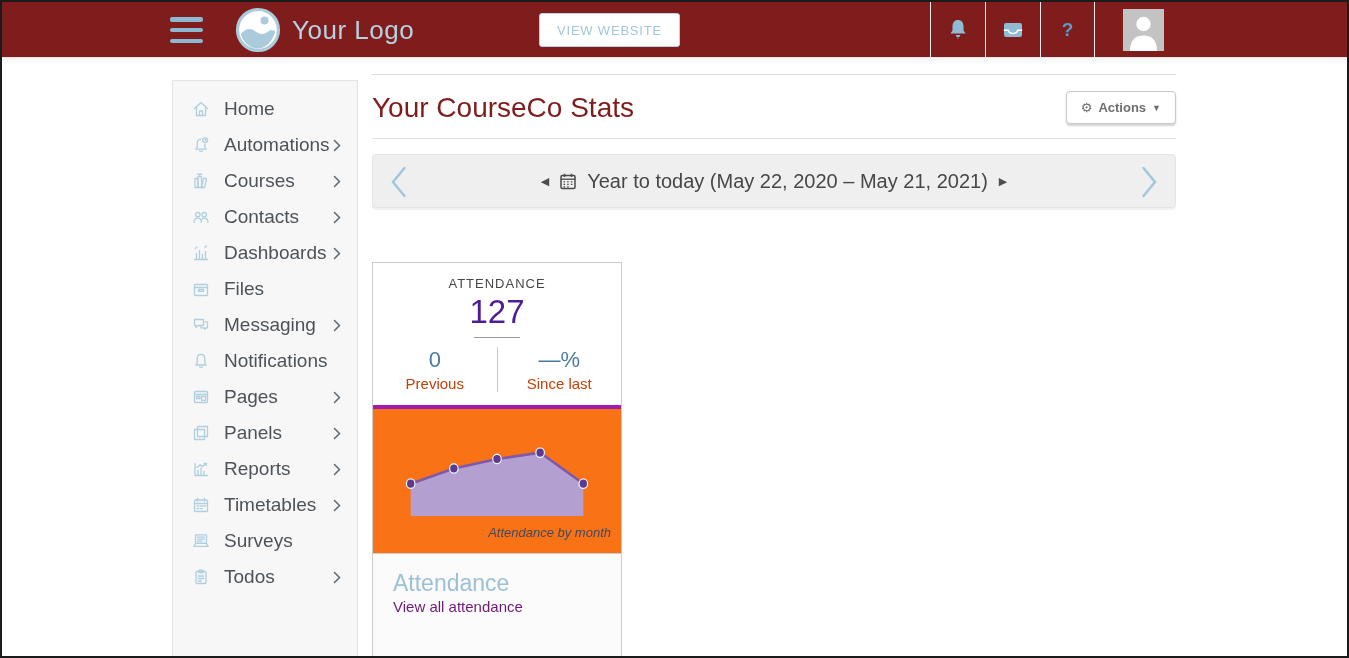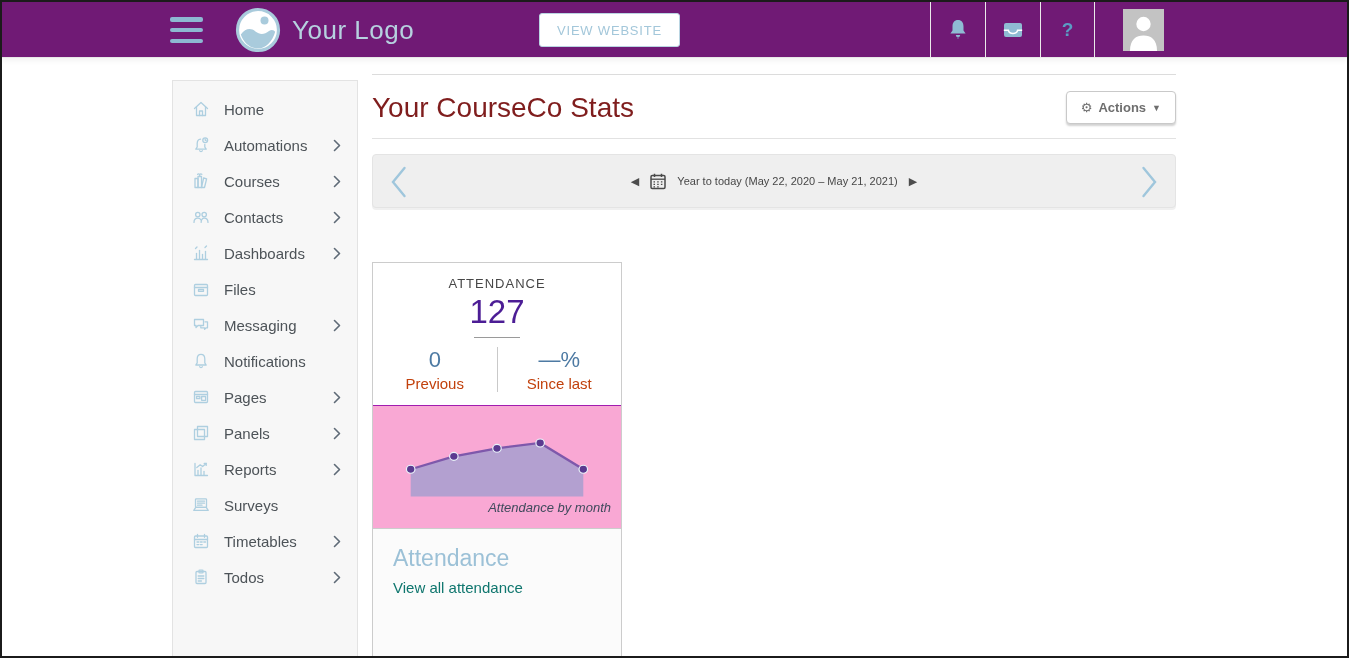--- a/index.html
+++ b/index.html
@@ -1,20 +1,20 @@
 <!DOCTYPE html>
 <html><head>
 <meta charset="utf-8">
 <style>
   * { margin:0; padding:0; box-sizing:border-box; }
   html,body { width:1349px; height:658px; font-family:"Liberation Sans","DejaVu Sans",sans-serif; background:#fff; }
   .page { position:relative; width:1349px; height:658px; background:#fff; border:2px solid #1b1b1b; overflow:hidden; }
 
   
-  .header { position:absolute; top:0; left:0; right:0; height:56px; background:#701a75;
+  .header { position:absolute; top:0; left:0; right:0; height:56px; background:#7f1d1d;
             border-bottom:1px solid #e7e7e7; box-shadow:0 3px 5px rgba(0,0,0,0.05); z-index:5; }
   .hamburger { position:absolute; left:168px; top:15px; width:33px; height:26px; cursor:pointer;
                display:flex; flex-direction:column; justify-content:space-between; }
   .hamburger span { display:block; height:4.5px; border-radius:2px; background:#8db8d2; }
   .logo-wrap { position:absolute; left:233px; top:4px; height:48px; display:flex; align-items:center; }
   .logo-text { margin-left:11px; font-size:26px; color:#b6d1df; letter-spacing:0.5px; }
   .view-website { position:absolute; left:537px; top:11px; height:34px; padding:0 17px;
                   background:#fff; border:1px solid #bad5e2; border-radius:3px;
                   font-size:13px; letter-spacing:0.8px; color:#a3c7da; cursor:pointer;
                   font-family:inherit; }
@@ -23,21 +23,21 @@
   .hr-cell.last { border-right:1px solid #eaeaea; }
   .help-glyph { font-size:19px; font-weight:bold; color:#5b9cc4; }
   .avatar-cell { display:flex; align-items:center; padding-left:28px; }
 
   
   .sidebar { position:absolute; left:170px; top:78px; bottom:-2px; width:186px;
              background:#f7f7f7; border:1px solid #e3e3e3; padding-top:10px; }
   .side-item { height:36px; display:flex; align-items:center; padding:0 16px 0 18px; cursor:pointer; }
   .side-icon { width:20px; height:20px; margin-right:13px; color:#aecfe0; flex:0 0 auto; }
   .side-icon svg { width:20px; height:20px; display:block; }
-  .side-label { flex:1; font-size:15px; color:#4d5358; }
+  .side-label { flex:1; font-size:19px; color:#4d5358; }
   .side-caret { color:#5f6b77; display:flex; }
 
   
   .main { position:absolute; left:370px; top:56px; width:804px; }
   .page-title { padding-top:18px; font-size:25px; font-weight:bold; color:#87b0c9; line-height:28px; }
   .hr1 { border:none; border-top:1px solid #dcdcdc; margin-top:16px; }
   .section-head { margin-top:14px; height:37px; display:flex; align-items:center; justify-content:space-between; }
   .section-title { font-size:28px; font-weight:normal; color:#7f1d1d; }
   .actions-btn { display:flex; align-items:center; gap:6px; background:#fff; border:1px solid #c9c9c9;
                  border-radius:4px; padding:8px 14px; font-size:13px; font-weight:bold; color:#6e6e6e;
@@ -46,41 +46,41 @@
   .caret-down { font-size:9px; color:#6e6e6e; }
   .hr2 { border:none; border-top:1px solid #e2e2e2; margin-top:12px; }
 
   .date-bar { position:relative; margin-top:15px; height:54px; background:#efefef;
               border:1px solid #e4e4e4; border-radius:4px; box-shadow:0 2px 0 rgba(0,0,0,0.06);
               display:flex; align-items:center; justify-content:center; }
   .nav-chevron { position:absolute; top:11px; cursor:pointer; display:flex; }
   .nav-chevron.left { left:17px; } .nav-chevron.right { right:17px; }
   .date-center { display:flex; align-items:center; gap:11px; }
   .tri { font-size:11px; color:#4d4d4d; cursor:pointer; line-height:1; }
-  .date-label { font-size:11px; color:#474747; }
+  .date-label { font-size:20px; color:#474747; }
   .cal-icon { display:flex; }
 
   
   .stat-card { margin-top:54px; width:250px; border:1px solid #cccccc; background:#fff; }
   .card-top { padding-top:13px; text-align:center; }
   .card-title { font-size:13px; letter-spacing:1px; color:#474747; }
   .card-value { margin-top:2px; font-size:33px; color:#4c1d95; line-height:38px; }
   .value-underline { border:none; border-top:1px solid #9a9a9a; width:46px; margin:6px auto 9px; }
   .card-stats { display:flex; align-items:stretch; padding-bottom:13px; }
   .cs-col { flex:1; text-align:center; }
   .cs-num { font-size:22px; color:#4d7aa3; line-height:26px; }
   .cs-lbl { font-size:15px; color:#c2410c; margin-top:2px; }
   .cs-div { width:1px; background:#c9c9c9; }
-  .card-chart { position:relative; height:124px; background:#f9a8d4;
-                border-top:1px solid #a21caf; border-bottom:1px solid #cccccc; }
+  .card-chart { position:relative; height:149px; background:#f97316;
+                border-top:4px solid #a21caf; border-bottom:1px solid #cccccc; }
   .card-chart svg { position:absolute; inset:0; width:100%; height:100%; }
   .chart-caption { position:absolute; right:10px; bottom:13px; font-size:13px; font-style:italic; color:#3f4a5c; }
   .card-footer { background:#fbfbfb; padding:16px 20px; height:130px; }
   .footer-title { font-size:23px; color:#9cc1d7; }
-  .footer-link { display:inline-block; margin-top:7px; font-size:15px; color:#0f766e; text-decoration:none; cursor:pointer; }
+  .footer-link { display:inline-block; margin-top:1px; font-size:15px; color:#701a75; text-decoration:none; cursor:pointer; }
 </style>
 </head>
 <body>
 
 <div class="page">
 
   <div class="header">
     <div class="hamburger">
       <span></span>
         <span></span>
@@ -288,41 +288,41 @@
           <span class="side-label">Reports</span>
           <span class="side-caret">
             <svg width="8" height="13" viewBox="0 0 8 13">
               <path d="M1.5 1.5 L6.5 6.5 L1.5 11.5" fill="none" stroke="#5f6b77" stroke-width="1.6" stroke-linecap="round" stroke-linejoin="round"></path>
             </svg>
           </span>
         </div>
         <div class="side-item">
           <span class="side-icon">
             <svg viewBox="0 0 20 20">
+              <rect x="3.5" y="5" width="13" height="11.5" rx="1" fill="none" stroke="currentColor" stroke-width="1.3" stroke-linecap="round" stroke-linejoin="round"></rect>
+              <path d="M6.5 3.3 V6.3 M13.5 3.3 V6.3 M3.5 8.5 H16.5" fill="none" stroke="currentColor" stroke-width="1.3" stroke-linecap="round" stroke-linejoin="round"></path>
+              <path d="M6 11 H7.8 M9.4 11 H11.2 M12.8 11 H14.6 M6 13.6 H7.8 M9.4 13.6 H11.2" fill="none" stroke="currentColor" stroke-width="1.3" stroke-linecap="round" stroke-linejoin="round"></path>
+            </svg>
+          </span>
+          <span class="side-label">Timetables</span>
+          <span class="side-caret">
+            <svg width="8" height="13" viewBox="0 0 8 13">
+              <path d="M1.5 1.5 L6.5 6.5 L1.5 11.5" fill="none" stroke="#5f6b77" stroke-width="1.6" stroke-linecap="round" stroke-linejoin="round"></path>
+            </svg>
+          </span>
+        </div>
+        <div class="side-item">
+          <span class="side-icon">
+            <svg viewBox="0 0 20 20">
               <rect x="4.5" y="3.8" width="11" height="8.6" rx="0.8" fill="none" stroke="currentColor" stroke-width="1.3" stroke-linecap="round" stroke-linejoin="round"></rect>
               <path d="M6.5 6.2 H13.5 M6.5 8.2 H13.5 M6.5 10.2 H11" fill="none" stroke="currentColor" stroke-width="1.3" stroke-linecap="round" stroke-linejoin="round"></path>
               <path d="M2.8 15.4 H17.2 L15.3 12.4 H4.7 Z" fill="none" stroke="currentColor" stroke-width="1.3" stroke-linecap="round" stroke-linejoin="round"></path>
             </svg>
           </span>
           <span class="side-label">Surveys</span>
-        </div>
-        <div class="side-item">
-          <span class="side-icon">
-            <svg viewBox="0 0 20 20">
-              <rect x="3.5" y="5" width="13" height="11.5" rx="1" fill="none" stroke="currentColor" stroke-width="1.3" stroke-linecap="round" stroke-linejoin="round"></rect>
-              <path d="M6.5 3.3 V6.3 M13.5 3.3 V6.3 M3.5 8.5 H16.5" fill="none" stroke="currentColor" stroke-width="1.3" stroke-linecap="round" stroke-linejoin="round"></path>
-              <path d="M6 11 H7.8 M9.4 11 H11.2 M12.8 11 H14.6 M6 13.6 H7.8 M9.4 13.6 H11.2" fill="none" stroke="currentColor" stroke-width="1.3" stroke-linecap="round" stroke-linejoin="round"></path>
-            </svg>
-          </span>
-          <span class="side-label">Timetables</span>
-          <span class="side-caret">
-            <svg width="8" height="13" viewBox="0 0 8 13">
-              <path d="M1.5 1.5 L6.5 6.5 L1.5 11.5" fill="none" stroke="#5f6b77" stroke-width="1.6" stroke-linecap="round" stroke-linejoin="round"></path>
-            </svg>
-          </span>
         </div>
         <div class="side-item">
           <span class="side-icon">
             <svg viewBox="0 0 20 20">
               <rect x="5" y="4.5" width="10" height="12" rx="1" fill="none" stroke="currentColor" stroke-width="1.3" stroke-linecap="round" stroke-linejoin="round"></rect>
               <rect x="8" y="3.2" width="4" height="2.6" rx="0.6" fill="none" stroke="currentColor" stroke-width="1.3" stroke-linecap="round" stroke-linejoin="round"></rect>
               <path d="M7.2 9 H12.8 M7.2 11.5 H12.8 M7.2 14 H10.5" fill="none" stroke="currentColor" stroke-width="1.3" stroke-linecap="round" stroke-linejoin="round"></path>
             </svg>
           </span>
           <span class="side-label">Todos</span>

